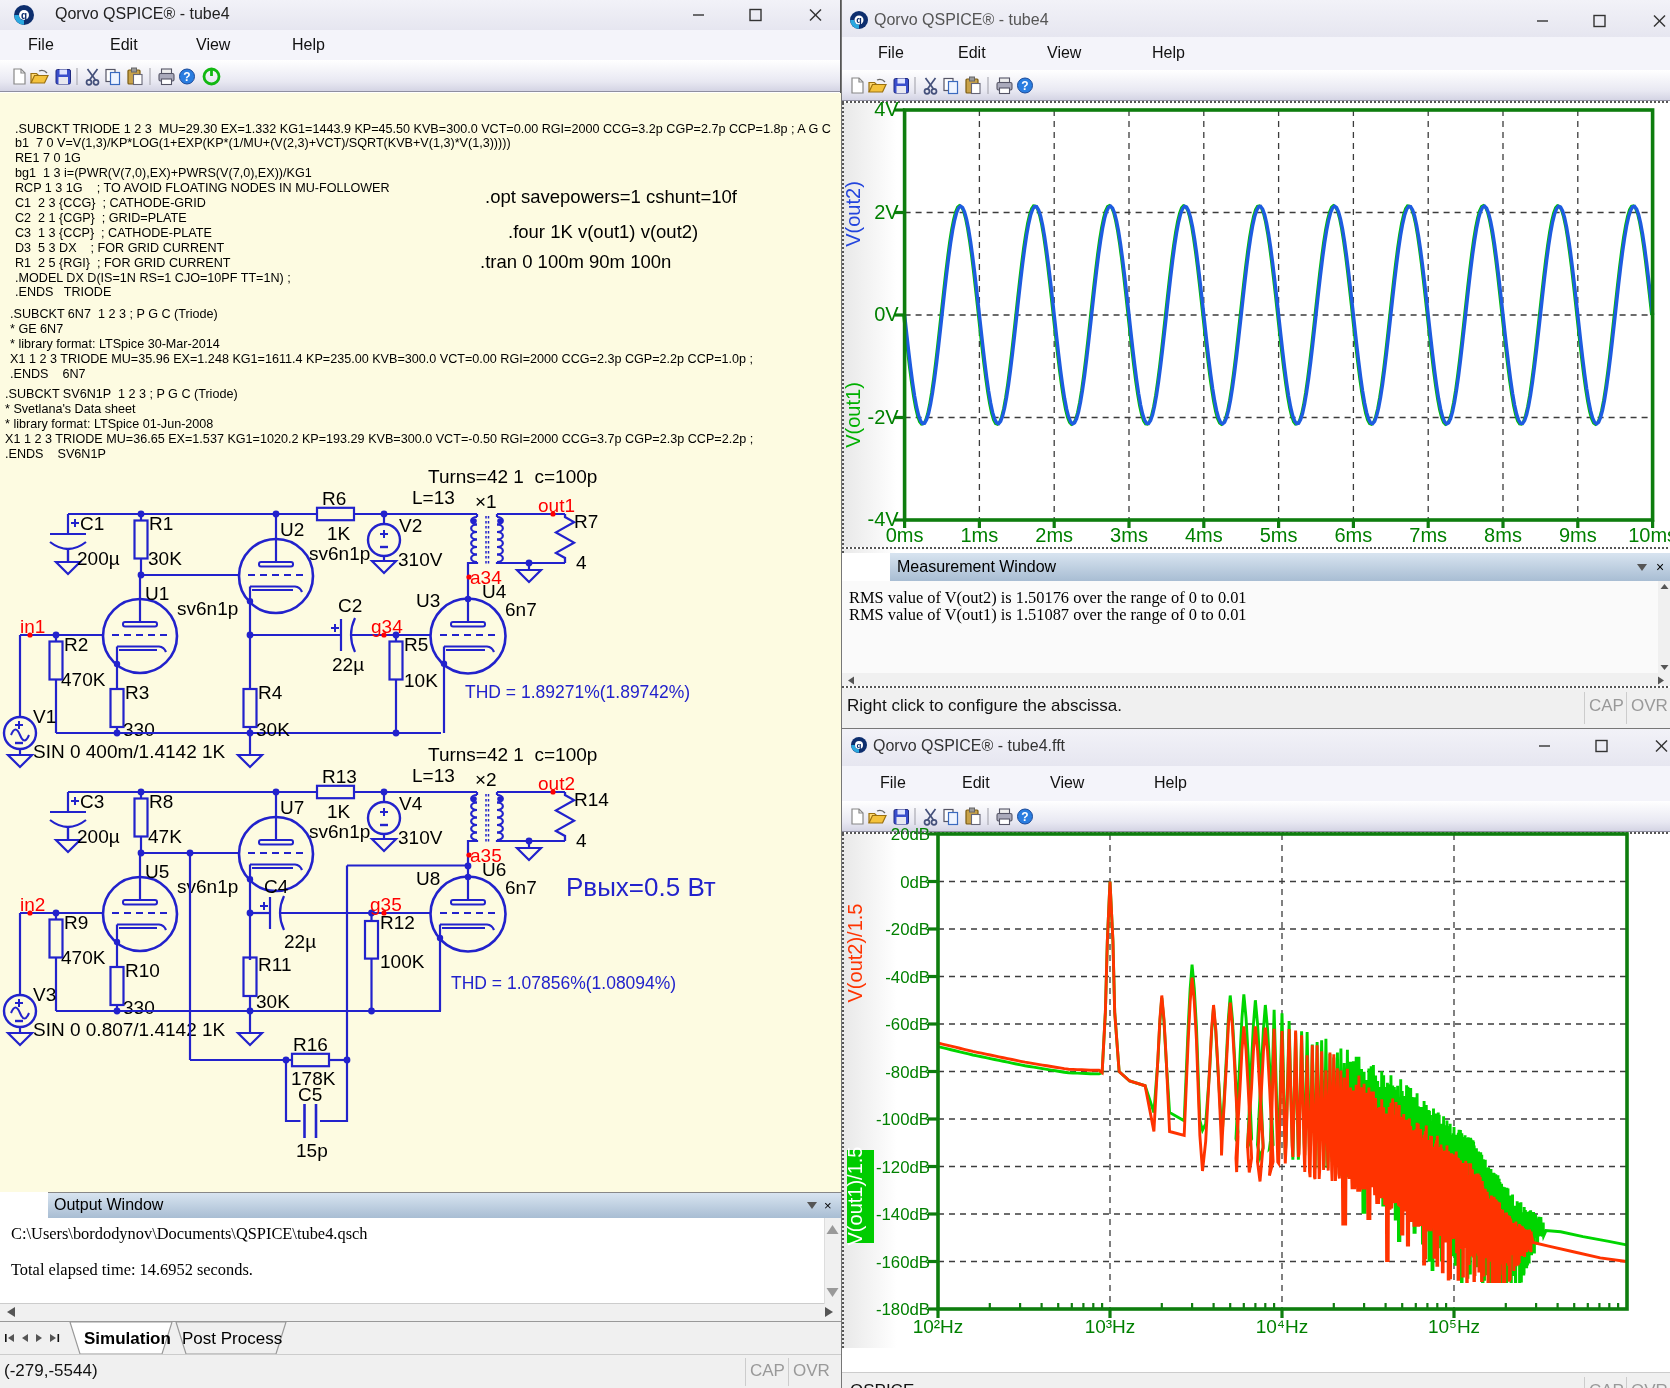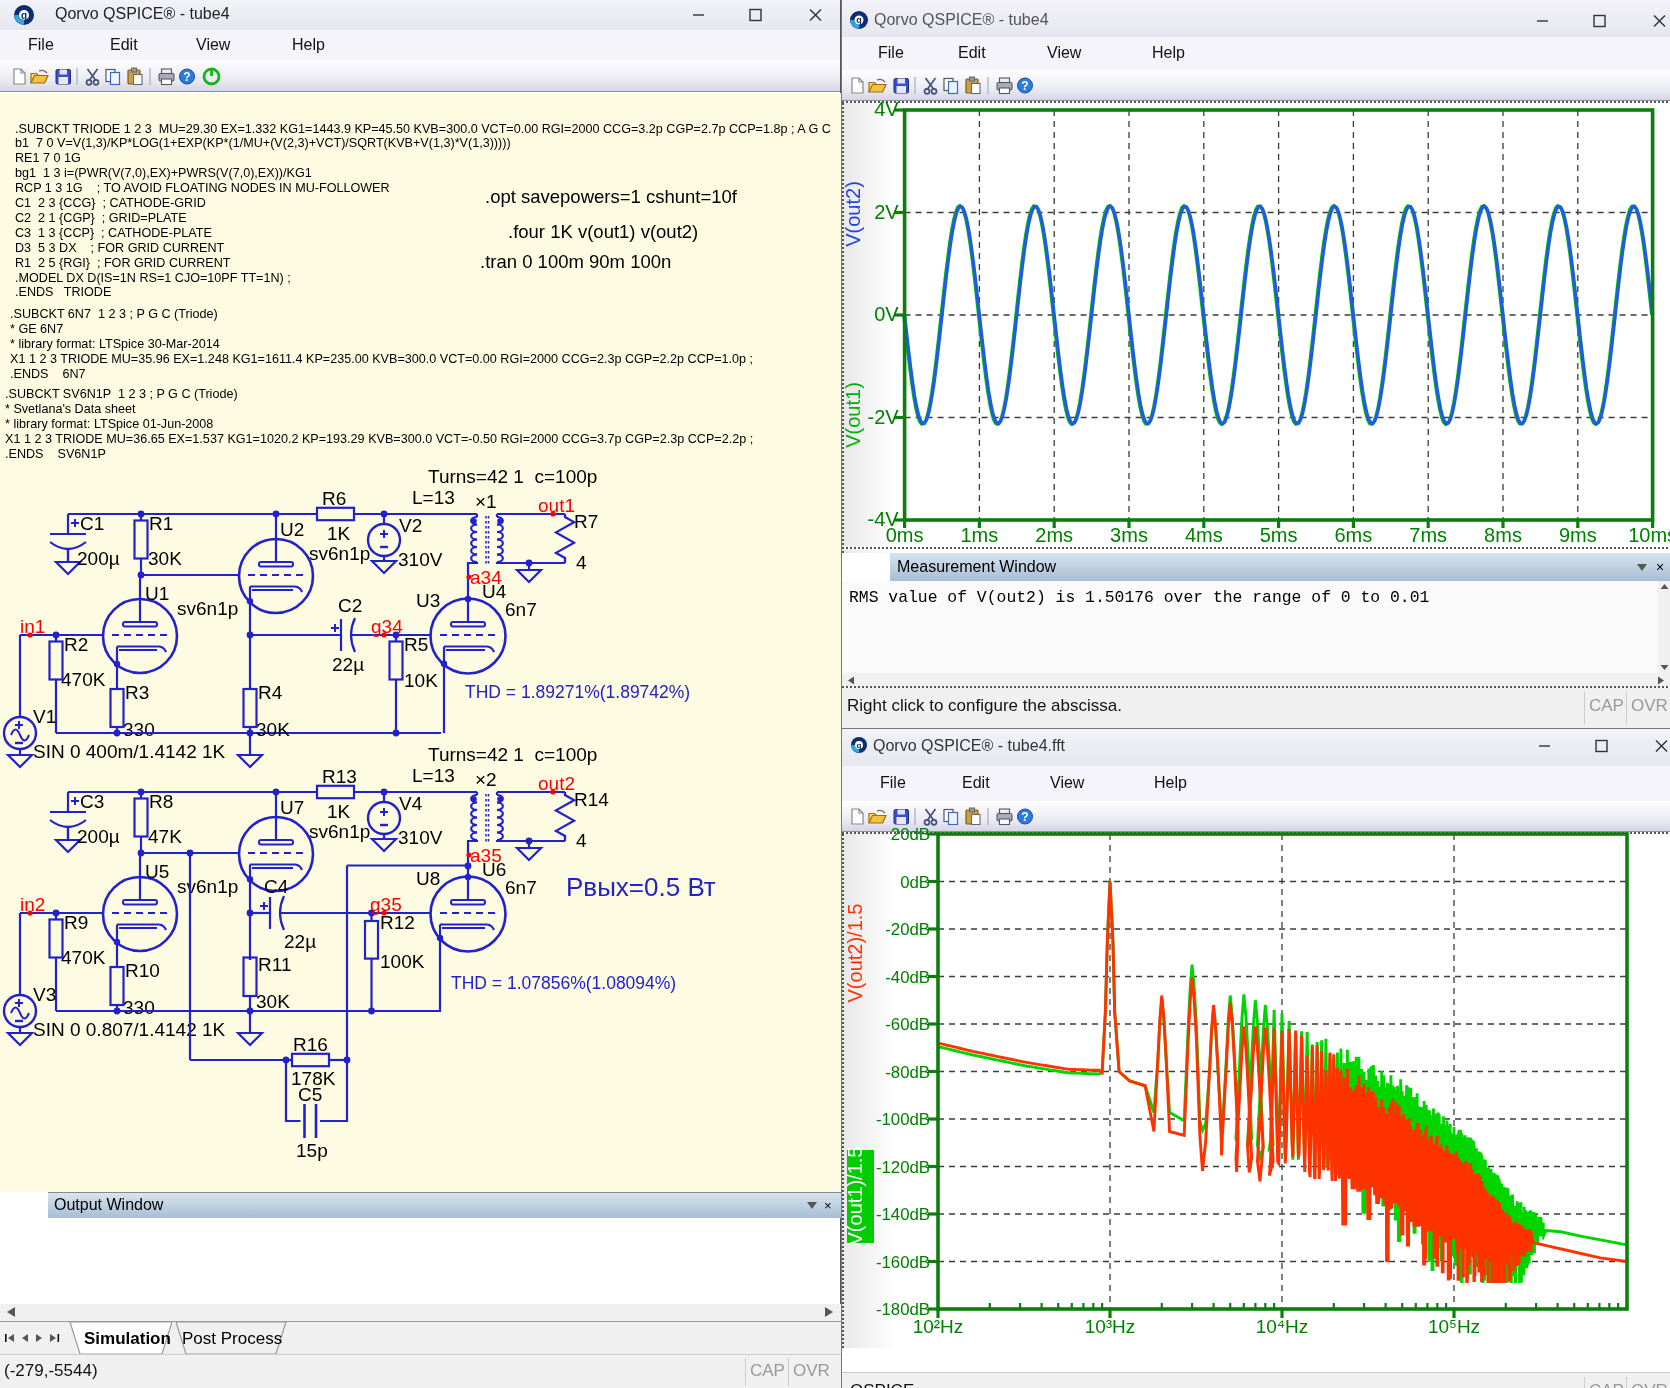--- a/index.html
+++ b/index.html
@@ -1,21 +1,21 @@
 <!DOCTYPE html>
 <html><head><meta charset="utf-8"><style>
 *{margin:0;padding:0;box-sizing:border-box}
 body{width:1670px;height:1388px;position:relative;font-family:"Liberation Sans",sans-serif;overflow:hidden;background:#fff}
 .abs{position:absolute}
 .titlebar{background:linear-gradient(#f2f2f8,#e6e6f0);}
 .menubar{background:#f4f4fa;}
 .toolbar{background:linear-gradient(#ffffff,#e8e8f2 70%,#d4d4e4);border-bottom:1px solid #8f8fa0;}
 .menutext{font-size:16px;color:#111;}
 .statusbar{background:#f0f0f0;font-size:17px;color:#111;}
-.mono{font-family:Liberation Mono, monospace;}
+.mono{font-family:Liberation Serif, serif;}
 .hdr{background:linear-gradient(#d8e4f0,#a8bdd3);font-size:16px;color:#000;margin-left:48px;}
 </style></head><body>
 <div class="abs" style="left:0;top:0;width:841px;height:1388px;border-right:1px solid #555">
     <div class="abs titlebar" style="left:0;top:0;width:100%;height:30px"></div>
     <svg class="abs" style="left:0;top:0" width="841" height="30">
       <circle cx="24" cy="15" r="10" fill="#0d2e6e"></circle>
       <path d="M16.5,15 A7.5,7.5 0 0 0 24,22.5" stroke="#2aa8e0" stroke-width="4.5" fill="none"></path>
       <circle cx="24" cy="15" r="5.0" fill="#fff"></circle>
       <text x="24" y="18.8" font-family="Liberation Sans" font-size="10" fill="#0d2e6e" text-anchor="middle" font-weight="bold">q</text>
       <line x1="693" y1="15" x2="704" y2="15" stroke="#333" stroke-width="1.4"></line>
@@ -418,20 +418,29 @@
       <text x="508" y="238" font-family="Liberation Sans, sans-serif" font-size="18.5" fill="#000" text-anchor="start" font-weight="normal" xml:space="preserve">.four 1K v(out1) v(out2)</text>
       <text x="480" y="268" font-family="Liberation Sans, sans-serif" font-size="18.5" fill="#000" text-anchor="start" font-weight="normal" xml:space="preserve">.tran 0 100m 90m 100n</text>
     </svg>
     <div class="abs hdr" style="left:0;top:1192px;width:950px;height:26px;border-top:1px solid #888">
       <span style="position:absolute;left:6px;top:3px">Output Window</span>
     </div>
     <svg class="abs" style="left:0;top:1192px" width="841" height="26">
       <polygon points="807,10 812,17 817,10" fill="#555"></polygon>
       <text x="824" y="18" font-size="13" fill="#000">×</text>
     </svg>
+    <div class="abs" style="left:0;top:1218px;width:841px;height:86px;background:#fff;border-bottom:1px solid #ccc">
+      <div class="mono" style="position:absolute;left:11px;top:6px;font-size:16.4px;white-space:pre">C:\Users\bordodynov\Documents\QSPICE\tube4.qsch</div>
+      <div class="mono" style="position:absolute;left:11px;top:42px;font-size:16.4px;white-space:pre">Total elapsed time: 14.6952 seconds.</div>
+      <div style="position:absolute;right:0;top:0;width:17px;height:86px;background:#f0f0f0;border-left:1px solid #ddd"></div>
+      <svg style="position:absolute;right:0;top:0" width="17" height="86">
+        <polygon points="2.5,16 8.5,7 14.5,16" fill="#999"></polygon>
+        <polygon points="2.5,70 8.5,79 14.5,70" fill="#999"></polygon>
+      </svg>
+    </div>
     <div class="abs" style="left:0;top:1304px;width:841px;height:17px;background:#f0f0f0"><svg width="841" height="17">
         <polygon points="15,3 7,8 15,13" fill="#555"></polygon>
         <polygon points="825,3 833,8 825,13" fill="#555"></polygon>
       </svg></div>
     <div class="abs" style="left:0;top:1321px;width:841px;height:33px;background:#f0f0f0;border-top:1px solid #999"><svg width="841" height="33">
         <polygon points="14,12 8,16 14,20" fill="#555"></polygon>
         <polygon points="28,12 22,16 28,20" fill="#555"></polygon>
         <polygon points="36,12 42,16 36,20" fill="#555"></polygon>
         <polygon points="50,12 56,16 50,20" fill="#555"></polygon>
         <rect x="5" y="12" width="1.6" height="8" fill="#111"></rect>
@@ -502,20 +511,21 @@
     <div class="abs" style="left:0;top:547px;width:100%;height:2px;background-image:repeating-linear-gradient(90deg,#555 0 2px,#fff 2px 4px)"></div>
     <div class="abs hdr" style="left:0;top:553px;width:829px;height:28px">
       <span style="position:absolute;left:7px;top:5px">Measurement Window</span>
     </div>
     <svg class="abs" style="left:0;top:553px" width="829" height="28">
       <polygon points="795,11 800,18 805,11" fill="#555"></polygon>
       <text x="814" y="19" font-size="14" fill="#000">×</text>
     </svg>
     <div class="abs" style="left:0;top:581px;width:829px;height:92px;background:#fafafa">
       <div class="mono" style="position:absolute;left:7px;top:7px;font-size:16.4px;white-space:pre">RMS value of V(out2) is 1.50176 over the range of 0 to 0.01</div>
+      <div class="mono" style="position:absolute;left:7px;top:24px;font-size:16.4px;white-space:pre">RMS value of V(out1) is 1.51087 over the range of 0 to 0.01</div>
       <div style="position:absolute;right:0;top:0;width:13px;height:92px;background:#f0f0f0"></div>
       <svg style="position:absolute;right:0;top:0" width="13" height="92">
         <polygon points="2.5,8 6.5,3 10.5,8" fill="#555"></polygon>
         <polygon points="2.5,84 6.5,89 10.5,84" fill="#555"></polygon>
       </svg>
     </div>
     <div class="abs" style="left:0;top:673px;width:829px;height:15px;background:#f0f0f0"><svg width="829" height="15">
         <polygon points="12,3.5 6,7.5 12,11.5" fill="#555"></polygon>
         <polygon points="816,3.5 822,7.5 816,11.5" fill="#555"></polygon>
       </svg></div>

